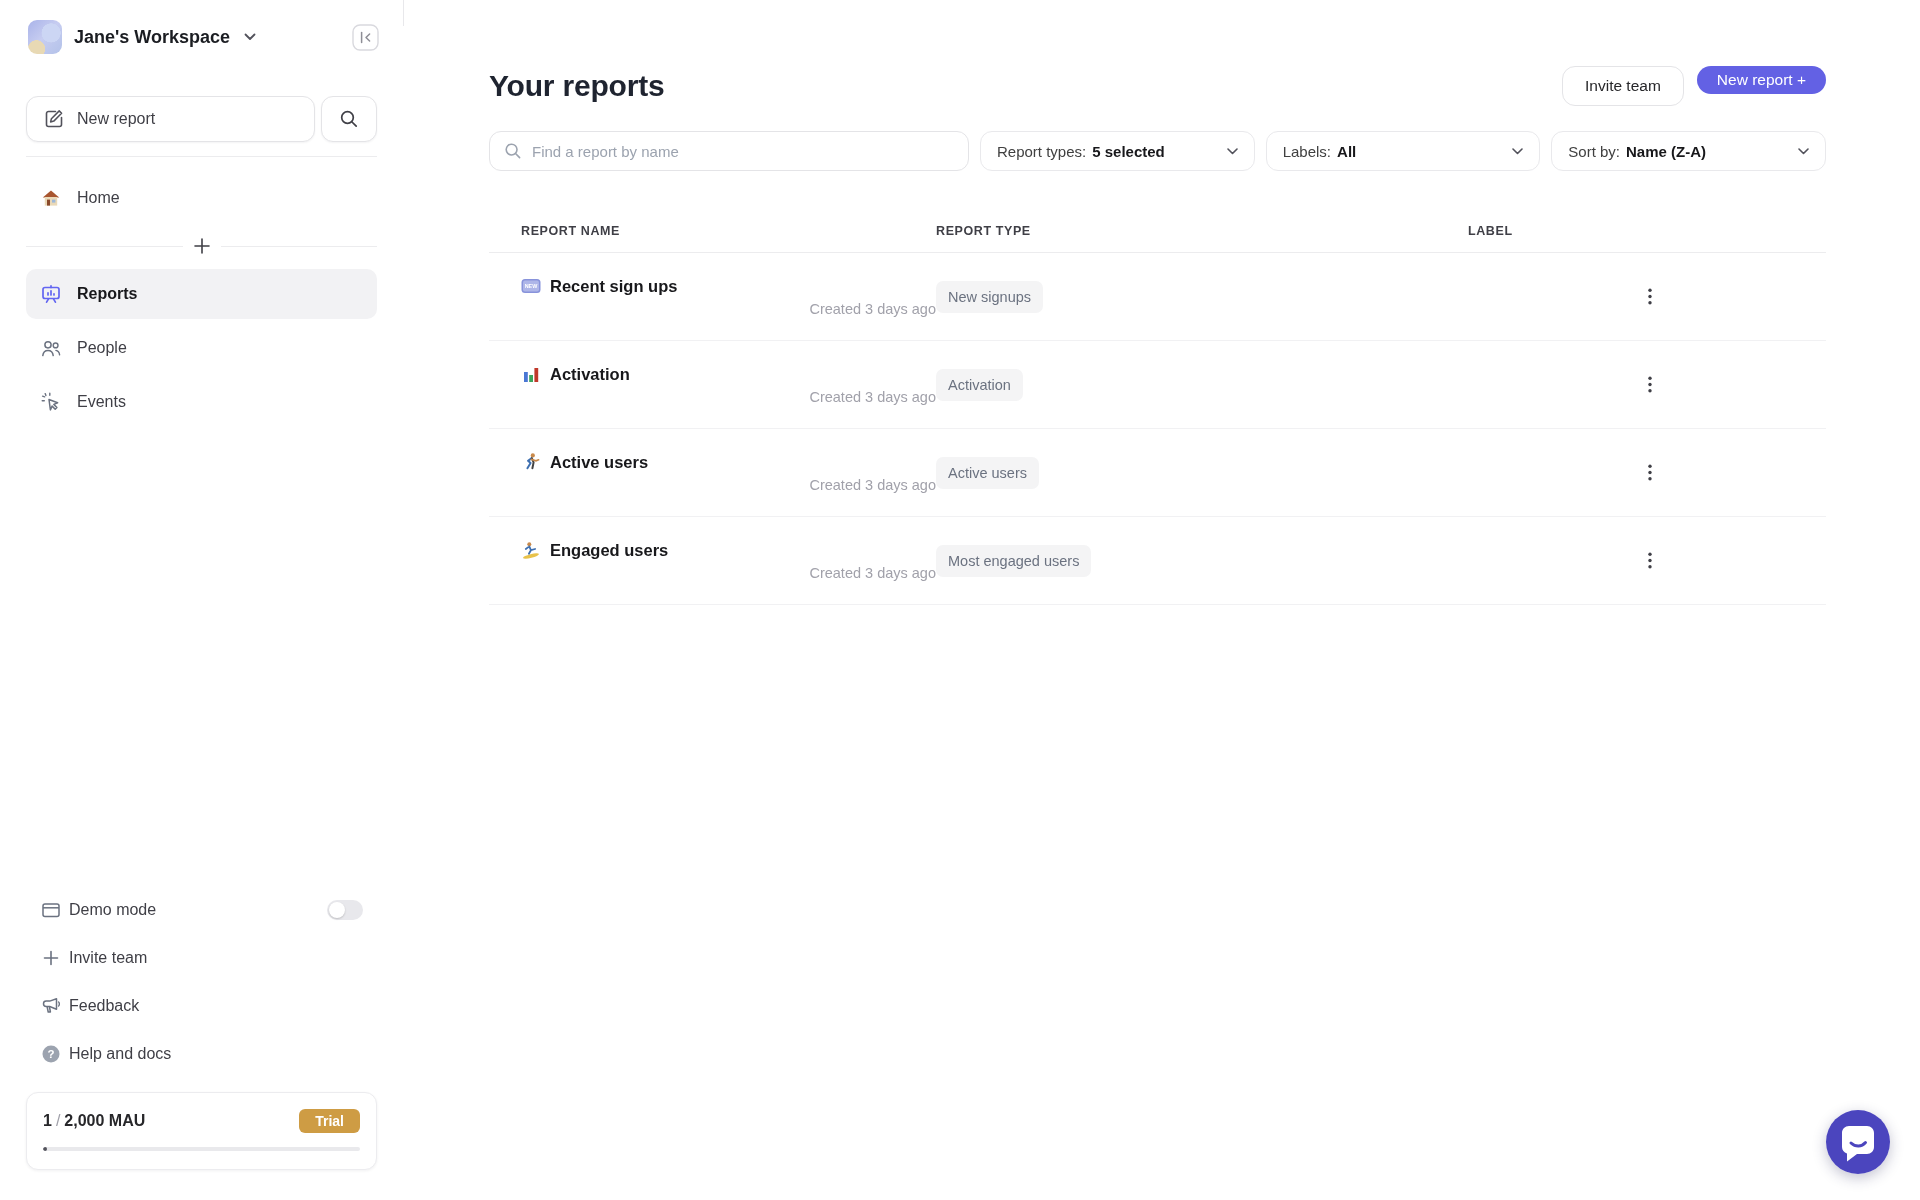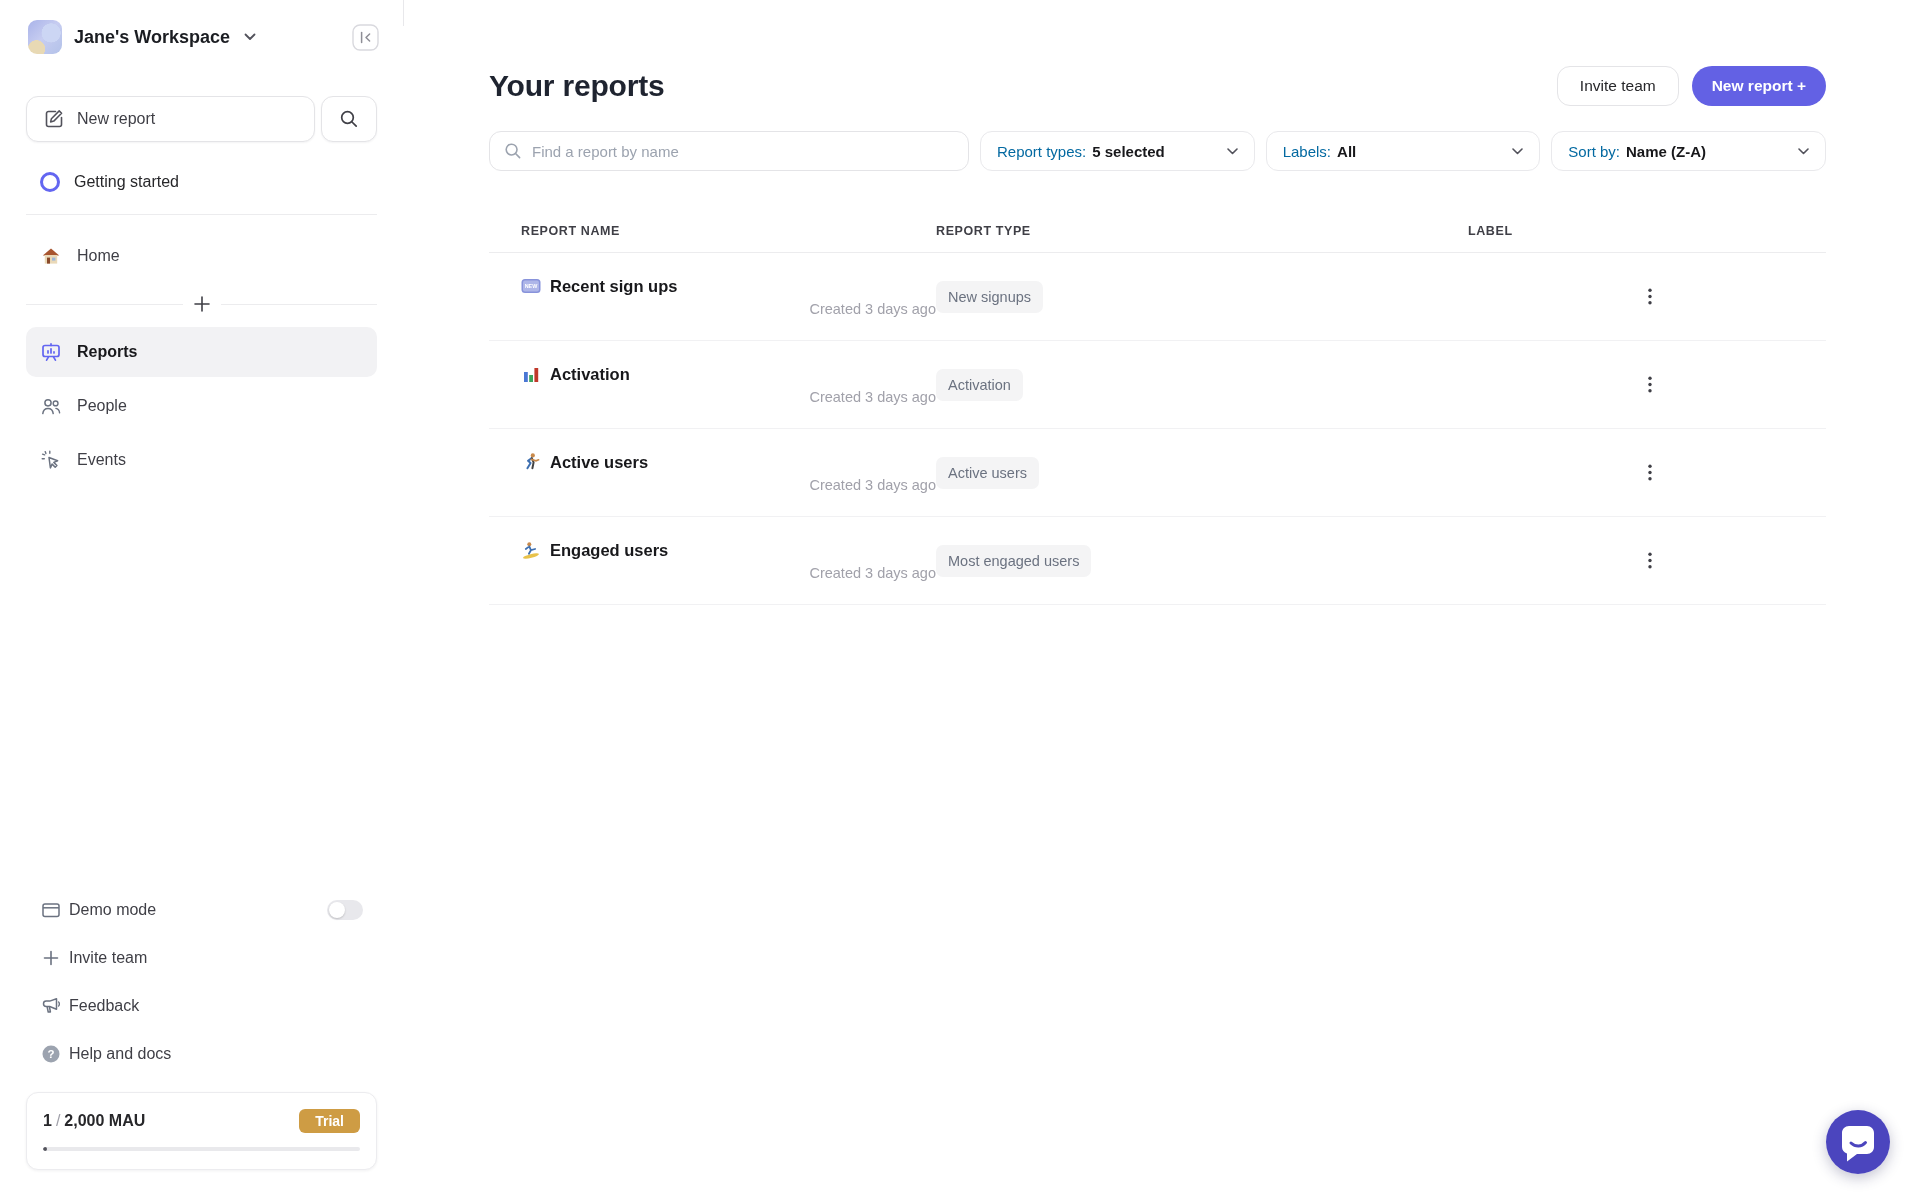--- a/index.html
+++ b/index.html
@@ -53,32 +53,32 @@
   .mau-fill { position:absolute; left:0; top:0; bottom:0; width:4px; background:#52525B; border-radius:999px; }
 
   
   .main { position:absolute; left:392px; top:0; width:1516px; height:1200px; background:#FFFFFF;
     padding:40px 82px 0 97px;margin-top:26px; }
   .main-header { display:flex; align-items:center; }
   .page-title { font-size:30px; font-weight:700; color:#1F2430; letter-spacing:-.2px; }
   .header-actions { margin-left:auto; display:flex; gap:13px; }
   .invite-btn { height:40px; padding:0 22px; background:#fff; border:1px solid #E4E4E7; border-radius:13px;
     font-size:15.5px; font-weight:500; color:#27272A; cursor:pointer; font-family:inherit; }
-  .primary-btn { height:40px; padding:0 20px; background:#6361E4; border:none; border-radius:20px;
-    font-size:15.5px; font-weight:700; color:#fff; cursor:pointer; font-family:inherit; }
+  .primary-btn { height:28px; padding:0 20px; background:#6361E4; border:none; border-radius:20px;
+    font-size:15.5px; font-weight:400; color:#fff; cursor:pointer; font-family:inherit; }
 
   .filter-row { display:flex; gap:11px; margin-top:25px; }
   .search-wrap { position:relative; flex:0 0 480px; }
   .search-input { width:100%; height:40px; border:1px solid #E4E4E7; border-radius:12px; padding:0 14px 0 42px;
     font-size:15px; color:#27272A; outline:none; font-family:inherit; background:#fff; }
   .search-input::placeholder { color:#9CA3AF; }
   .search-ic { position:absolute; left:14px; top:10px; }
   .filter-btn { flex:1; height:40px; border:1px solid #E9E9EC; border-radius:12px; background:#fff;
     display:flex; align-items:center; padding:0 16px; gap:6px; font-size:15px; cursor:pointer; font-family:inherit; }
-  .filter-btn .f-label { color:#0369a1; }
+  .filter-btn .f-label { color:#404040; }
   .filter-btn .f-value { color:#18181B; font-weight:600; }
   .filter-btn .f-caret { margin-left:auto; display:flex; }
 
   .table { margin-top:38px; }
   .t-head, .t-row { display:grid; grid-template-columns:32px 415px 532px 168px 1fr; align-items:center; }
   .t-head { height:44px; border-bottom:1px solid #ECECEE; }
   .t-head span { font-size:12.5px; font-weight:700; letter-spacing:.6px; color:#3F3F46; }
   .t-row { height:88px; border-bottom:1px solid #F1F1F3; cursor:pointer; }
   .name-cell { grid-column:2;text-align:right; }
   .name-line { display:flex; align-items:center; gap:9px; }
@@ -131,24 +131,20 @@
     <button class="side-search-btn">
       <span style="display:flex">
           <svg width="22" height="22" viewBox="0 0 22 22">
             <circle cx="9.5" cy="9.5" r="5.8" fill="none" stroke="#3F3F46" stroke-width="1.7"></circle>
             <path d="M14 14 l4.2 4.2" stroke="#3F3F46" stroke-width="1.7" stroke-linecap="round"></path>
           </svg>
         </span>
     </button>
   </div>
 
-  <div class="getting-started">
-    <span class="gs-ring"></span>
-    <span class="gs-label">Getting started</span>
-  </div>
 
   <div class="side-divider"></div>
 
   <div class="nav-item">
     <span class="nav-ic">
         <svg viewBox="0 0 20 20" width="20" height="20">
           <path d="M1.8 9.6 L10 2.4 l8.2 7.2 z" fill="#A8552F"></path>
           <rect x="3.8" y="9" width="12.4" height="8.6" fill="#EAD9B8"></rect>
           <rect x="6" y="11.6" width="3" height="6" fill="#8A4A2B"></rect>
           <rect x="11" y="11.6" width="3.4" height="3" fill="#9DB8D9"></rect>

